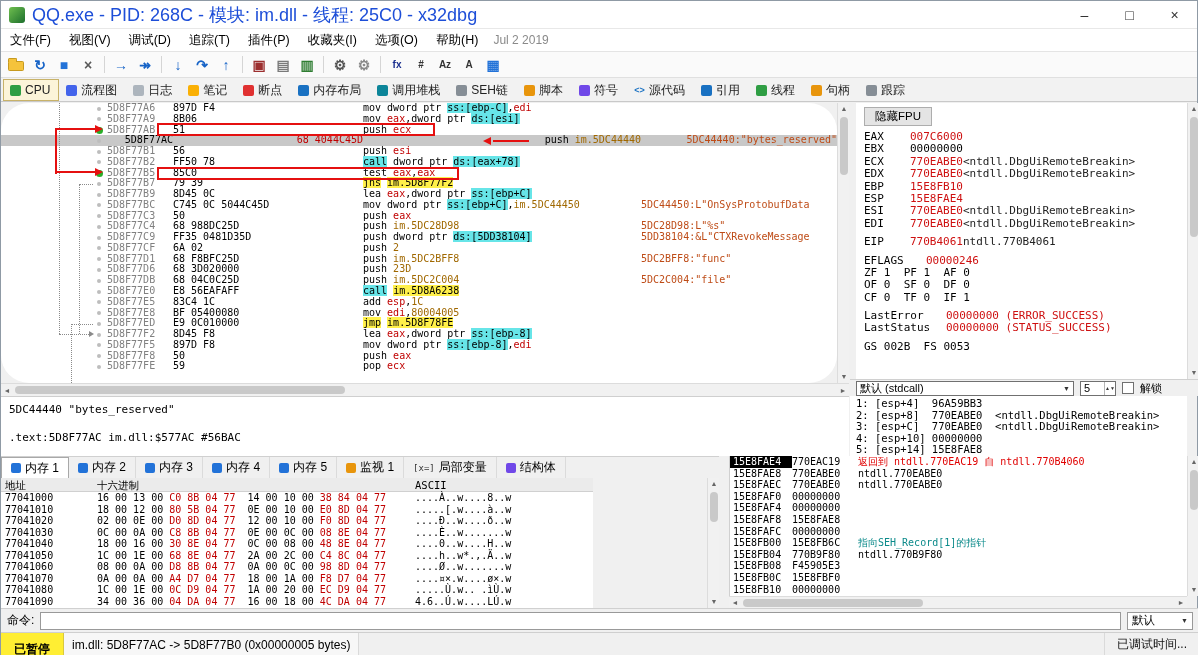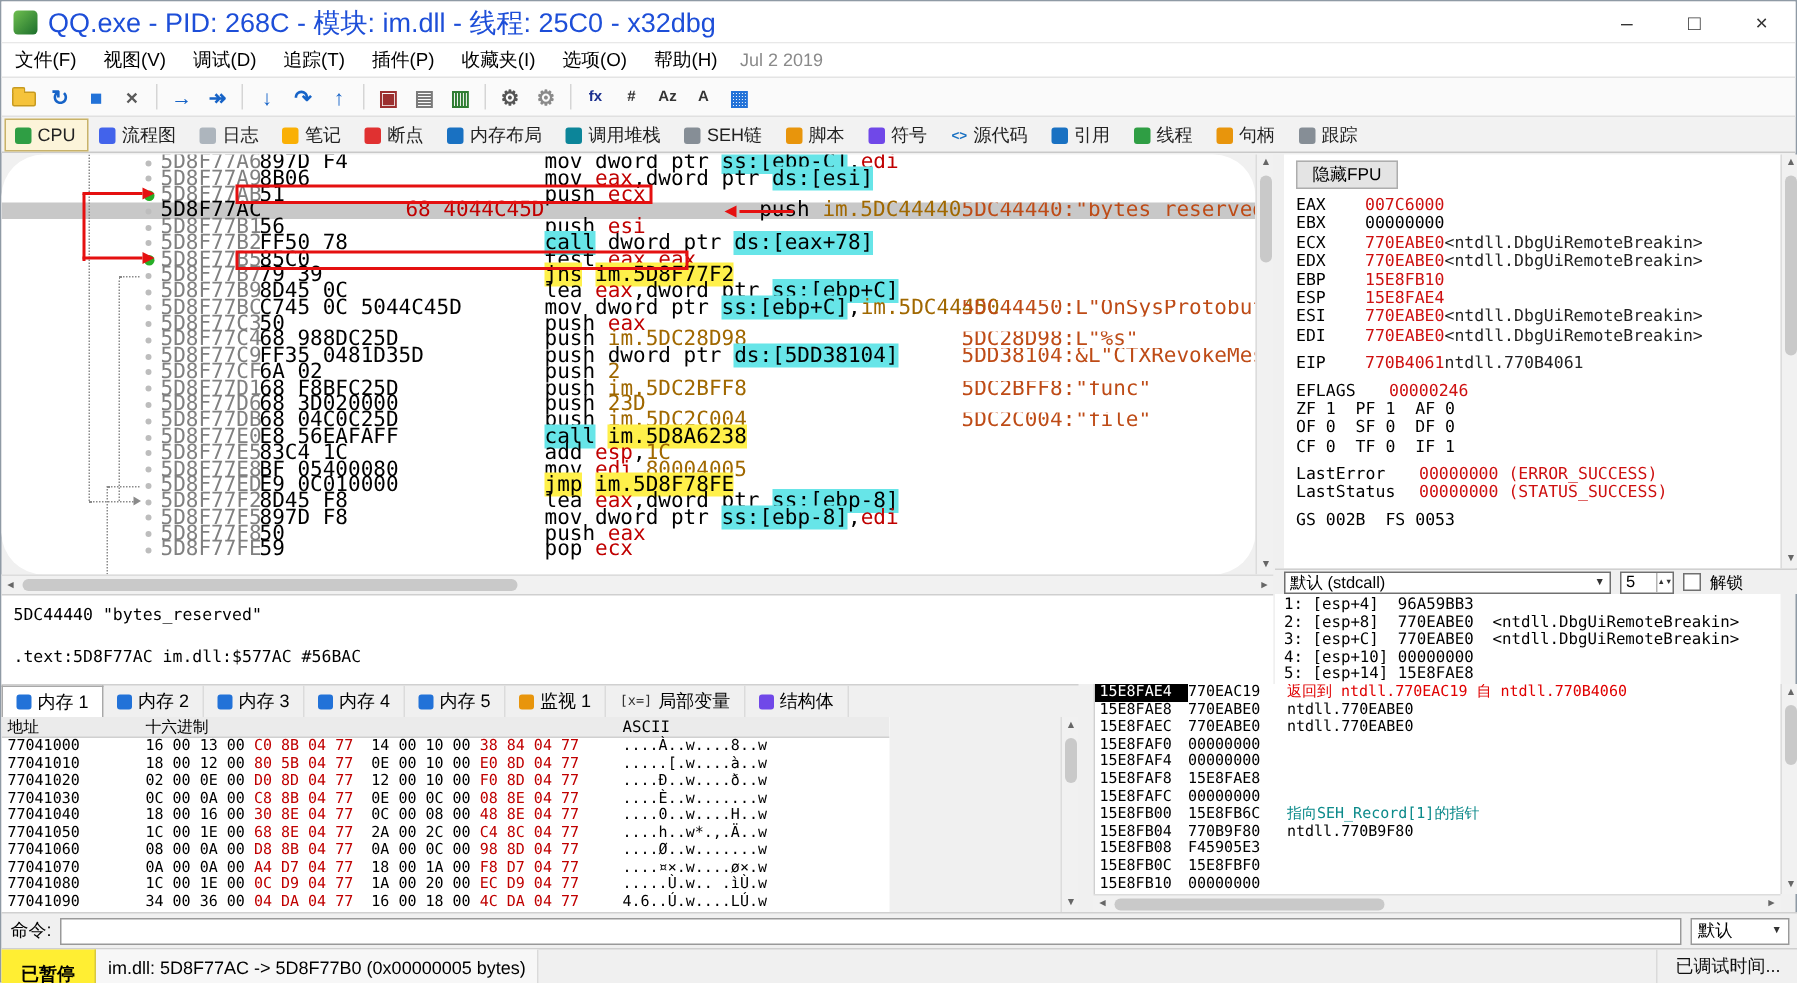--- a/index.html
+++ b/index.html
@@ -20,21 +20,21 @@
 .tbtn.sm{font-size:10px;}
 .tsep{width:1px;height:17px;background:#d5d5d5;margin:0 3px;}
 .folderi{position:absolute;left:3px;top:7px;width:16px;height:10px;background:#F5C33B;border:1px solid #C79A1F;border-radius:1.5px;}
 .folderi::before{content:"";position:absolute;left:-1px;top:-4px;width:7px;height:3px;background:#F5C33B;border:1px solid #C79A1F;border-bottom:none;border-radius:1.5px 1.5px 0 0;}
 .tabbar{position:absolute;top:77px;left:0;right:0;height:24px;background:#F2F2F2;display:flex;align-items:flex-end;padding-left:2px;border-bottom:1px solid #C9C9C9;font-size:12px;}
 .vtab{display:flex;align-items:center;gap:4px;padding:0 8px 0 6px;height:22px;border:1px solid transparent;color:#222;white-space:nowrap;}
 .vtab.active{background:#FCF4D9;border-color:#C8B269;}
 .ticon{width:11px;height:11px;border-radius:2px;display:inline-block;flex:none;font-size:9px;line-height:11px;text-align:center;font-weight:bold;}
 
 
-.disasm{position:absolute;left:0;top:102px;width:836px;height:280px;background:#fff;overflow:hidden;font-family:"DejaVu Sans Mono",monospace;font-size:14px;border-radius:28px;}
+.disasm{position:absolute;left:0;top:102px;width:836px;height:280px;background:#fff;overflow:hidden;font-family:"DejaVu Sans Mono",monospace;font-size:10px;border-radius:28px;}
 .drow{display:flex;height:10.77px;line-height:10.77px;white-space:pre;}
 .drow.sel{background:#C8C8C8;text-align:right;}
 .gut{width:92px;flex:none;}
 .dot{width:14px;flex:none;position:relative;}
 .dot i{position:absolute;left:4px;top:3.5px;width:4px;height:4px;border-radius:50%;background:#BDBDBD;}
 .dot i.bp{left:2.5px;top:2px;width:7px;height:7px;background:#27AE27;}
 .addr{width:66px;flex:none;color:#808080;}
 .sel .addr{color:#000;}
 .bytes{width:190px;flex:none;color:#000;}
 .bytes.patched{color:#C00000;}

